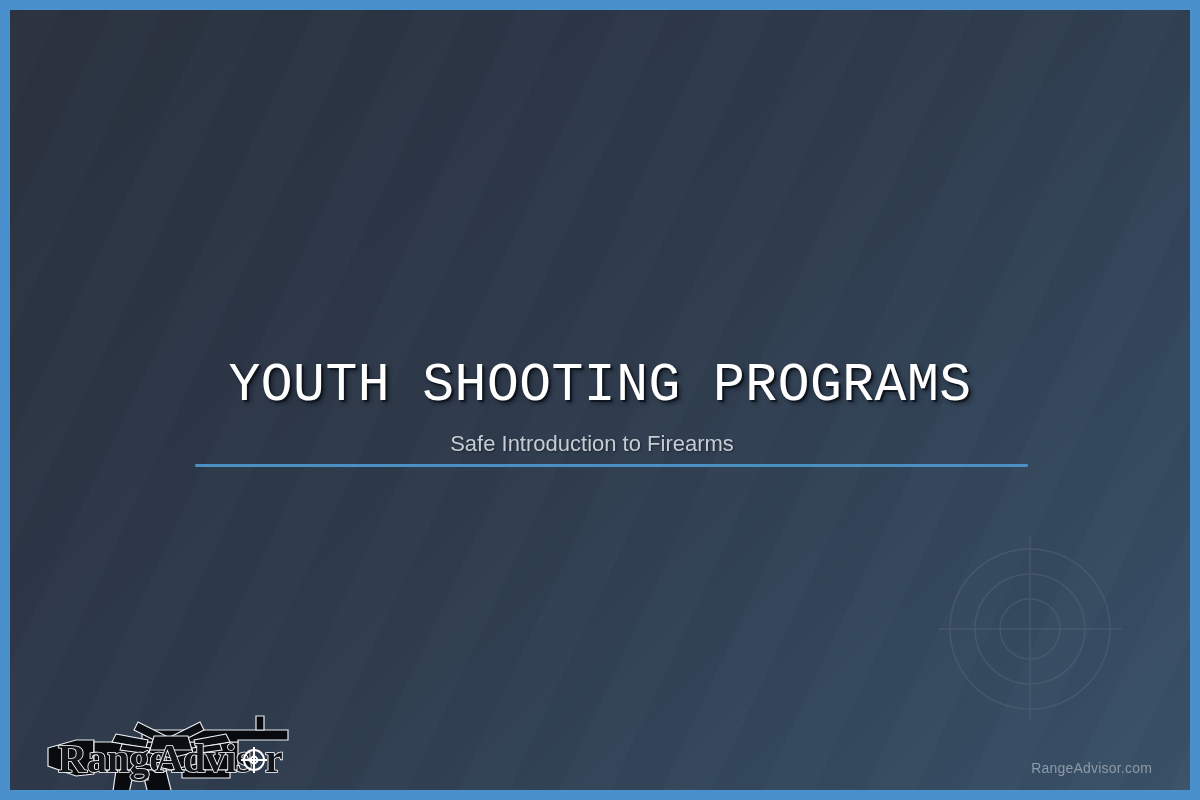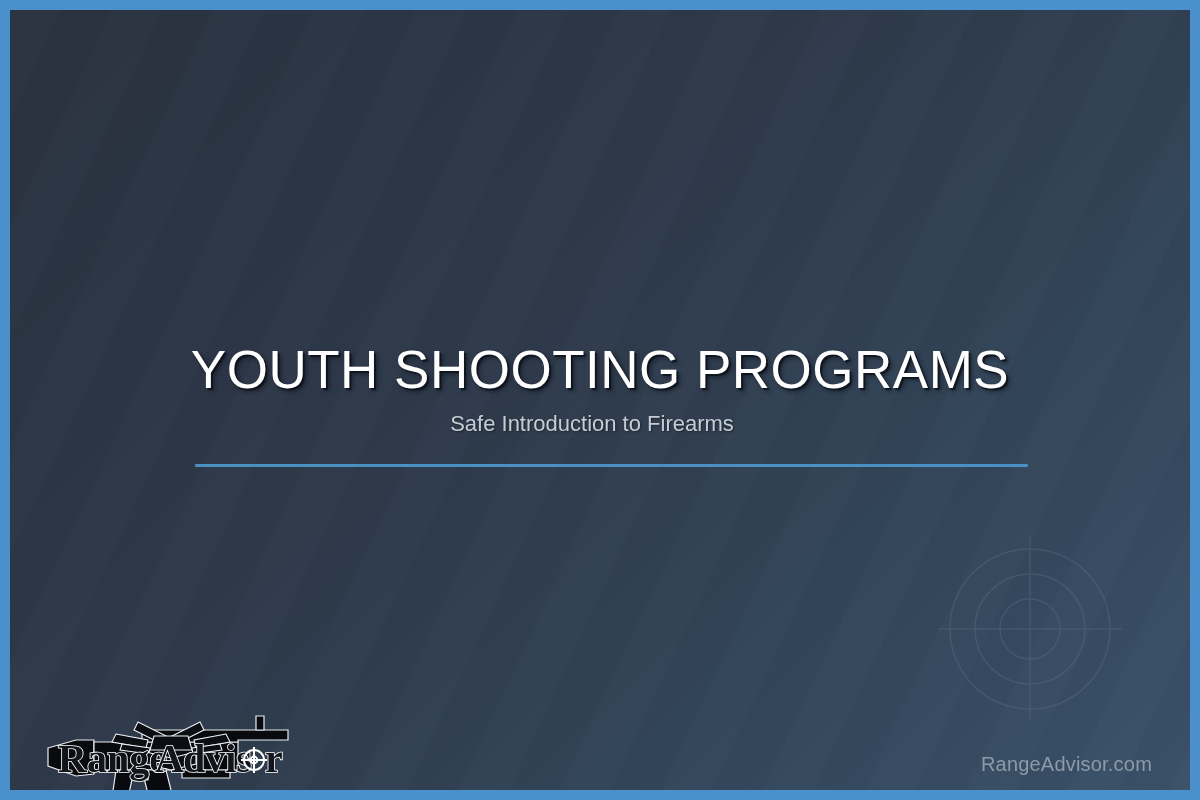--- a/index.html
+++ b/index.html
@@ -68,22 +68,22 @@
   
   #title-block {
     position: absolute;
     left: 0;
     top: 332px;
     width: 100%;
     text-align: center;
   }
 
   #slide-title {
-    margin: 0;
-    font-family: Liberation Sans, sans-serif;
+    margin: 17px;
+    font-family: Liberation Mono, monospace;
     font-size: 53px;
     font-weight: 400;
     letter-spacing: 0.5px;
     line-height: 1.04;
     color: #ffffff;
     text-shadow:
       2px 2px 0 rgba(12,18,26,0.80),
       3px 3px 4px rgba(6,10,16,0.55);
     white-space: nowrap;
   }
@@ -116,21 +116,21 @@
     width: 268px;
     height: 104px;
   }
 
   
   #footer-url {
     position: absolute;
     right: 38px;
     bottom: 14px;
     font-family: "Liberation Sans", sans-serif;
-    font-size: 20px;
+    font-size: 14px;
     color: #8d9aa8;
     letter-spacing: 0.2px;
     margin-left: 20px;
   }
 </style>
 </head>
 <body>
 
 <div id="slide">
   <div id="slide-canvas">

